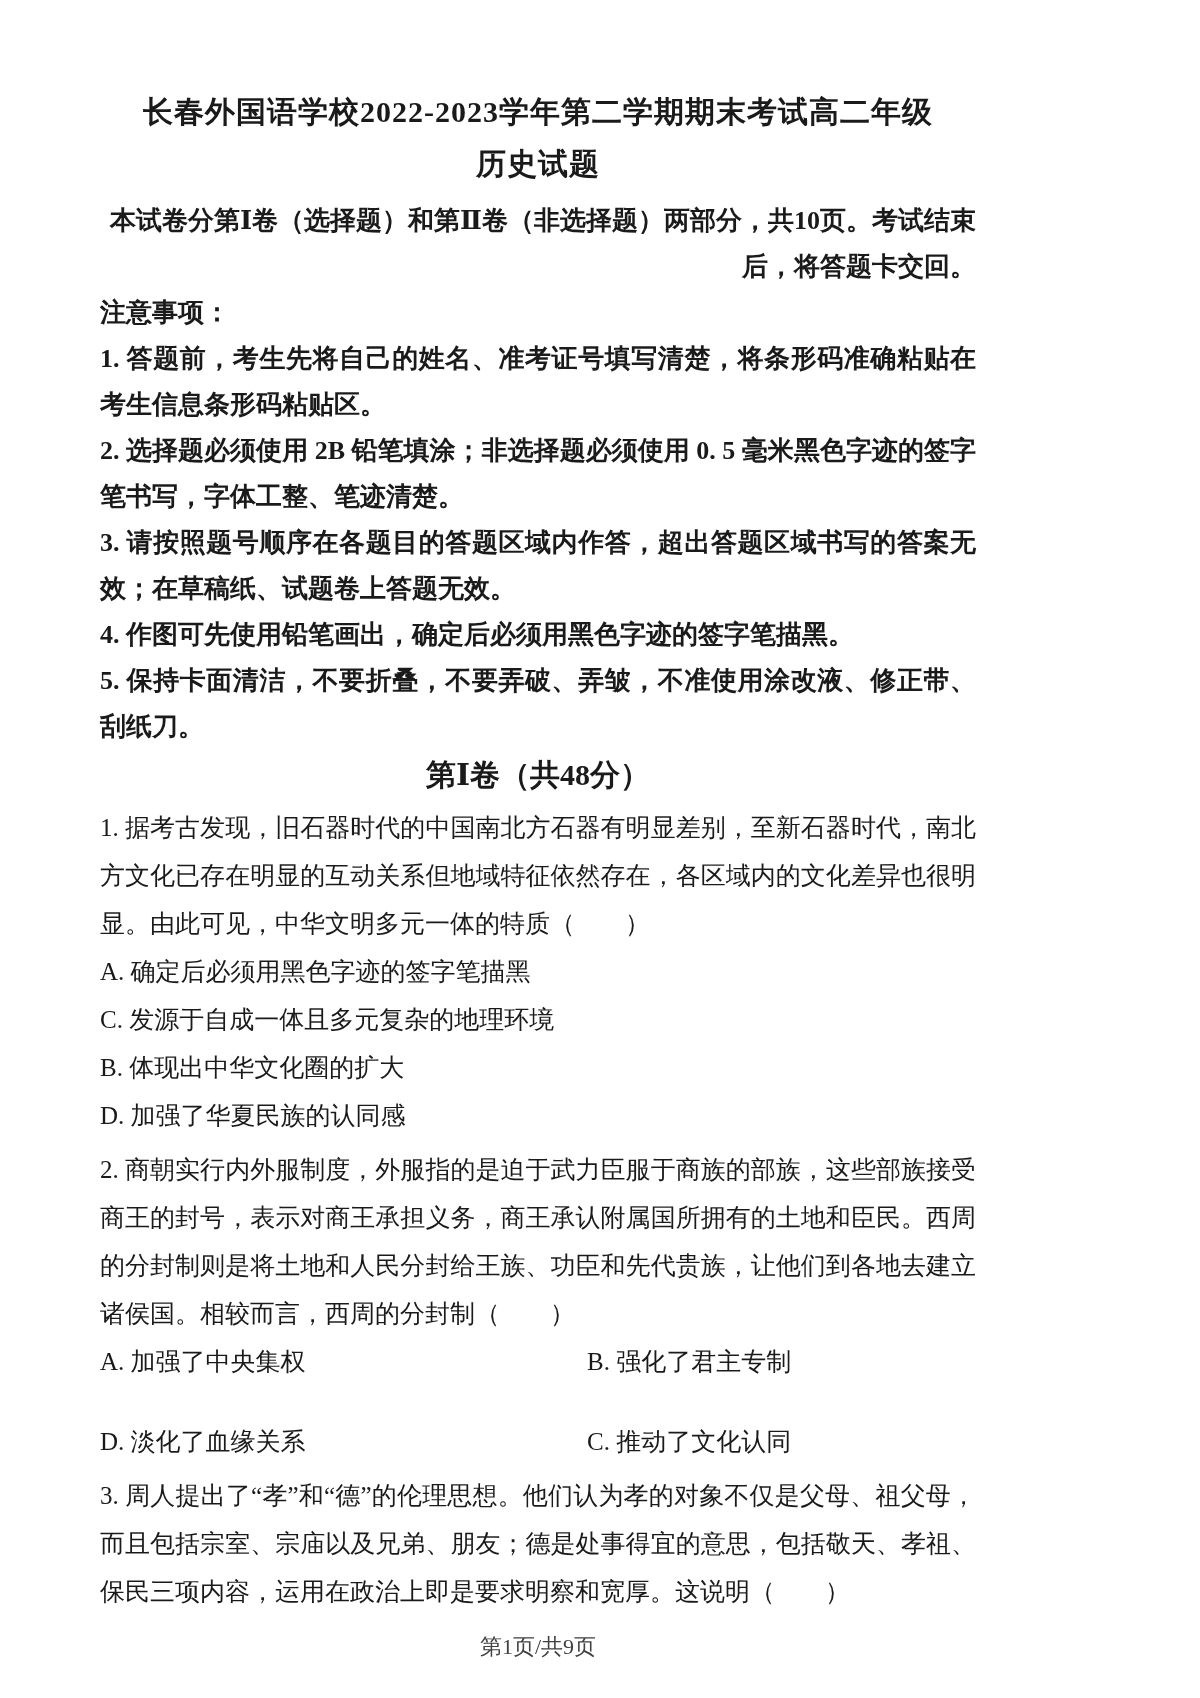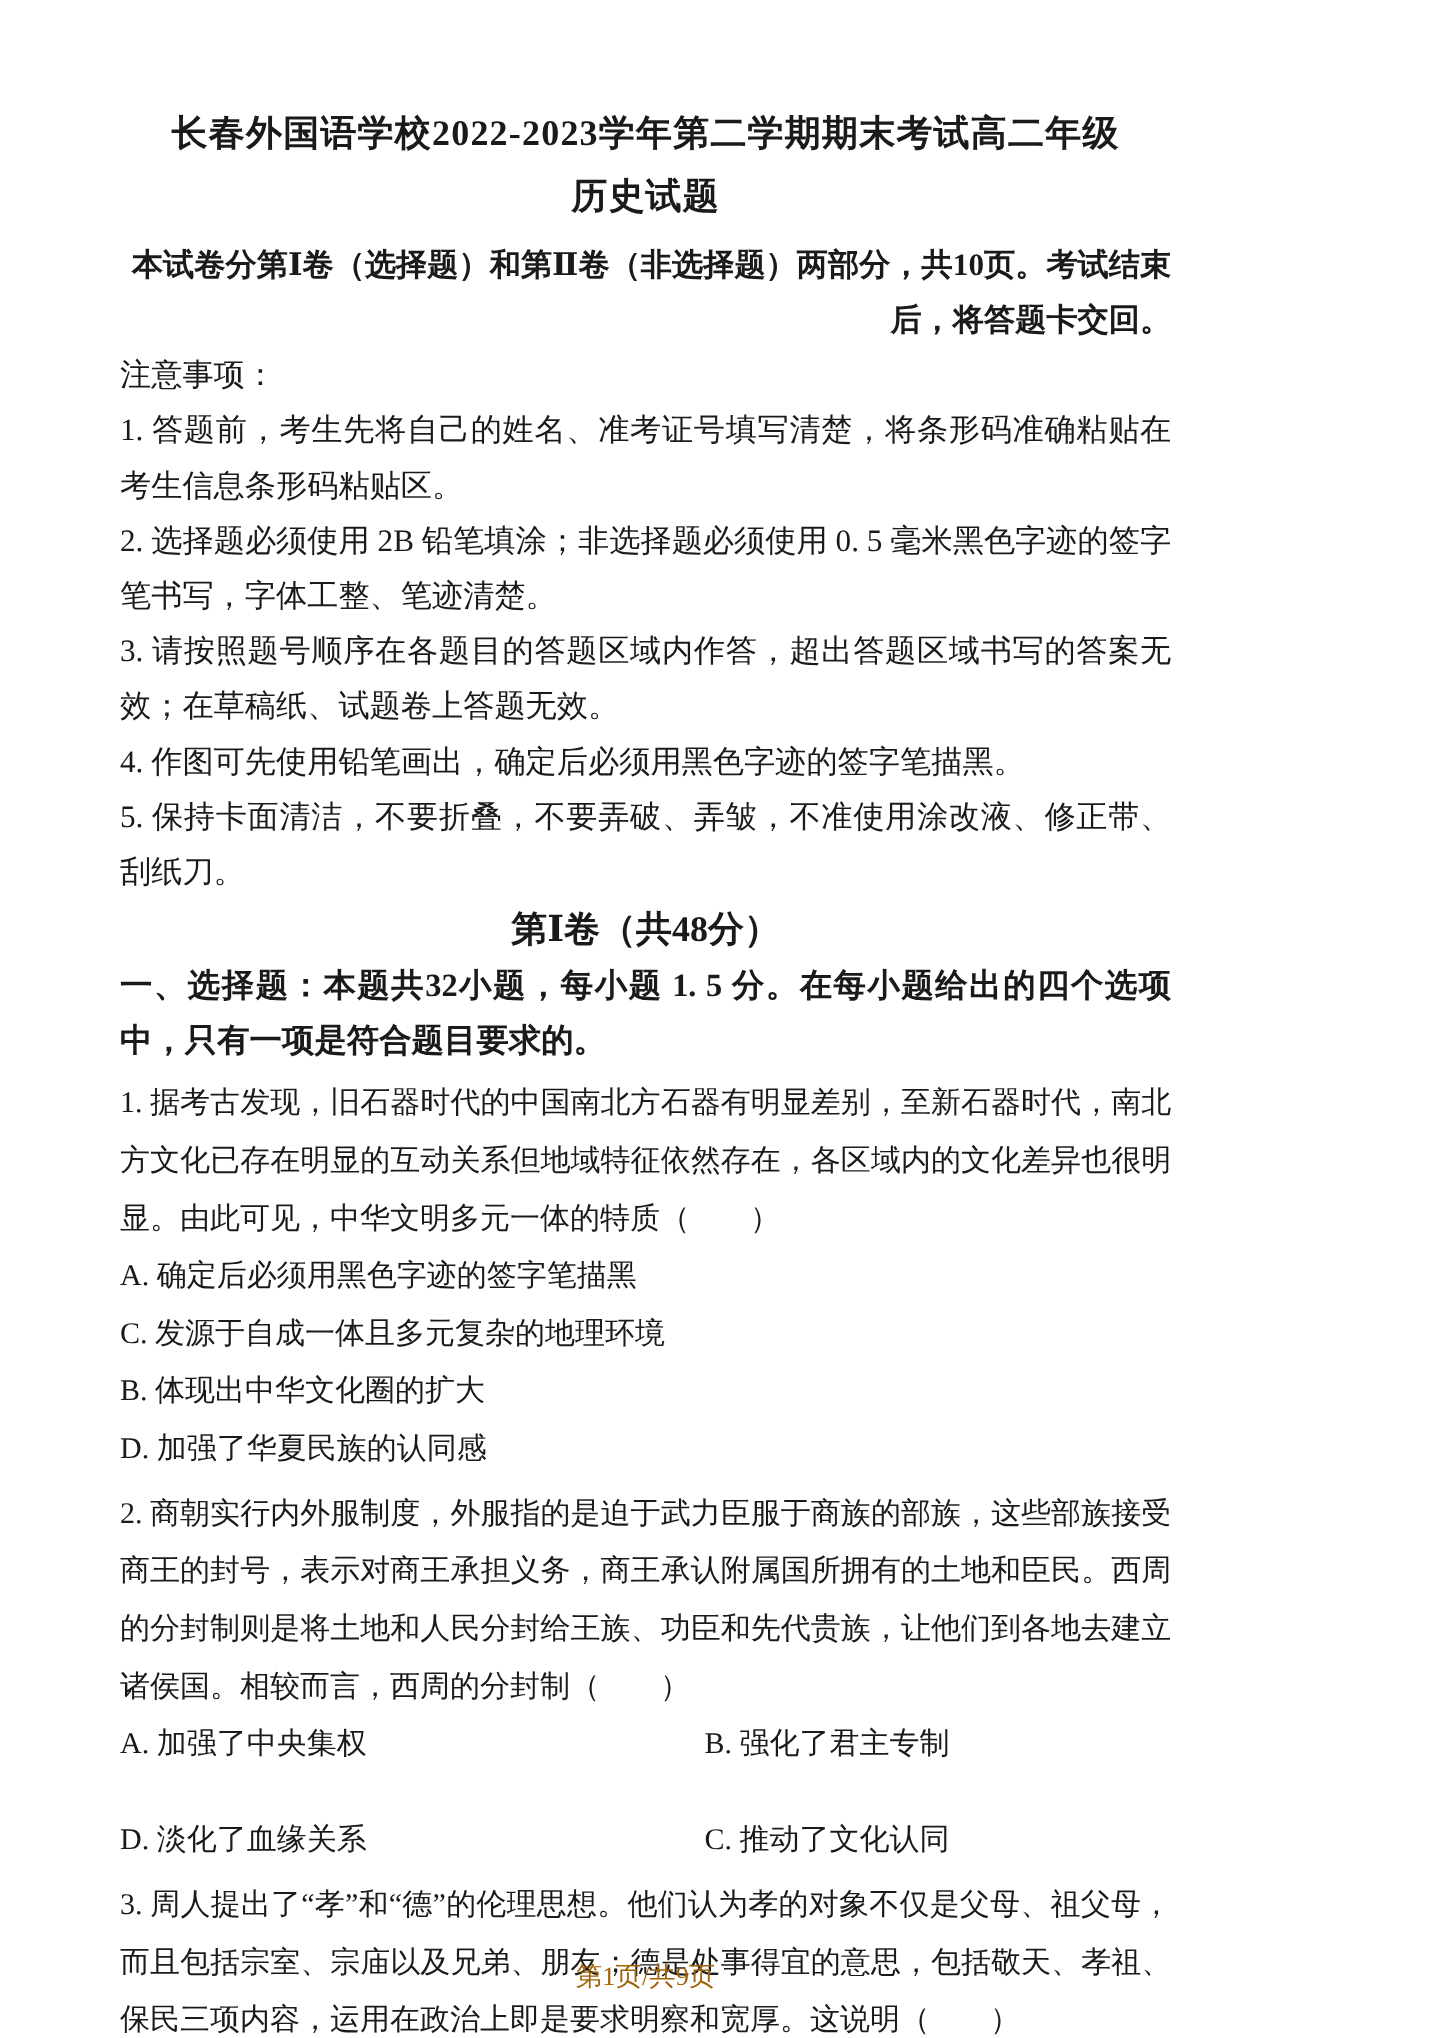--- a/index.html
+++ b/index.html
@@ -33,21 +33,21 @@
   }
   .intro {
     font-size: 26px;
     font-weight: bold;
     text-align: right;
     margin: 8px 0 0 0;
     line-height: 46px;
   }
   .para {
     font-size: 26px;
-    font-weight: normal;
+    font-weight: bold;
     text-align: justify;
     margin: 0;
     line-height: 46px;
   }
   .section-title {
     font-size: 30px;
     font-weight: bold;
     text-align: center;
     margin: 2px 0 0 0;
     line-height: 46px;
@@ -84,42 +84,41 @@
     gap: 32px;
   }
   .page-footer {
     position: absolute;
     bottom: 36px;
     left: 0;
     width: 100%;
     text-align: center;
     font-size: 22px;
     font-weight: normal;
-    color: #a16207;
+    color: #404040;
   }
 </style>
 </head>
 <body>
 
 <div class="page">
 
   <h1 class="title">长春外国语学校2022-2023学年第二学期期末考试高二年级</h1>
   <h1 class="title">历史试题</h1>
 
   <p class="intro">本试卷分第Ⅰ卷（选择题）和第Ⅱ卷（非选择题）两部分，共10页。考试结束后，将答题卡交回。</p>
 
   <p class="para">注意事项：</p>
   <p class="para">1. 答题前，考生先将自己的姓名、准考证号填写清楚，将条形码准确粘贴在考生信息条形码粘贴区。</p>
   <p class="para">2. 选择题必须使用 2B 铅笔填涂；非选择题必须使用 0. 5 毫米黑色字迹的签字笔书写，字体工整、笔迹清楚。</p>
   <p class="para">3. 请按照题号顺序在各题目的答题区域内作答，超出答题区域书写的答案无效；在草稿纸、试题卷上答题无效。</p>
   <p class="para">4. 作图可先使用铅笔画出，确定后必须用黑色字迹的签字笔描黑。</p>
   <p class="para">5. 保持卡面清洁，不要折叠，不要弄破、弄皱，不准使用涂改液、修正带、刮纸刀。</p>
 
   <h2 class="section-title">第Ⅰ卷（共48分）</h2>
-  <p class="section-instruction">一、选择题：本题共32小题，每小题 1. 5 分。在每小题给出的四个选项中，只有一项是符合题目要求的。</p>
 
   <div class="question">
     <p class="stem">1. 据考古发现，旧石器时代的中国南北方石器有明显差别，至新石器时代，南北方文化已存在明显的互动关系但地域特征依然存在，各区域内的文化差异也很明显。由此可见，中华文明多元一体的特质（　　）</p>
     <div class="options-stacked">
       <p class="option">A. 确定后必须用黑色字迹的签字笔描黑</p>
       <p class="option">C. 发源于自成一体且多元复杂的地理环境</p>
       <p class="option">B. 体现出中华文化圈的扩大</p>
       <p class="option">D. 加强了华夏民族的认同感</p>
     </div>
   </div>

